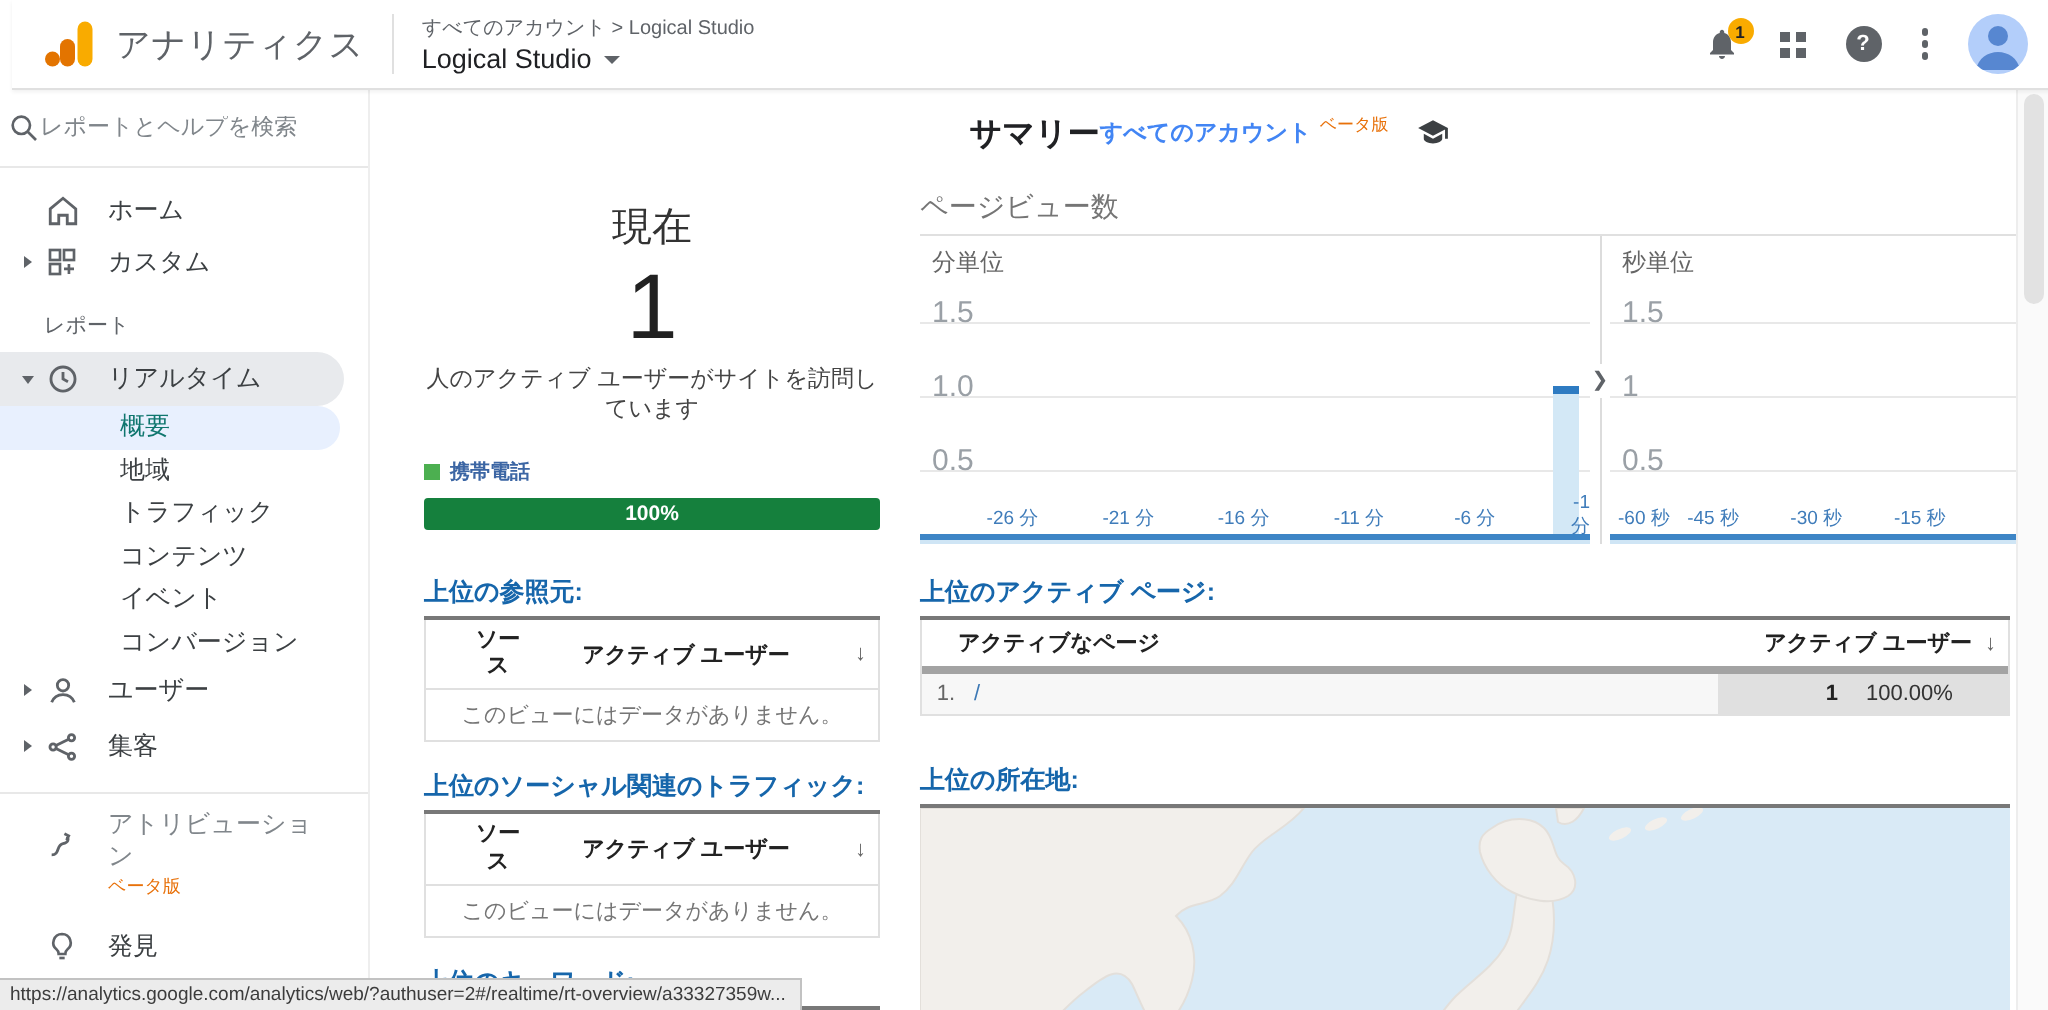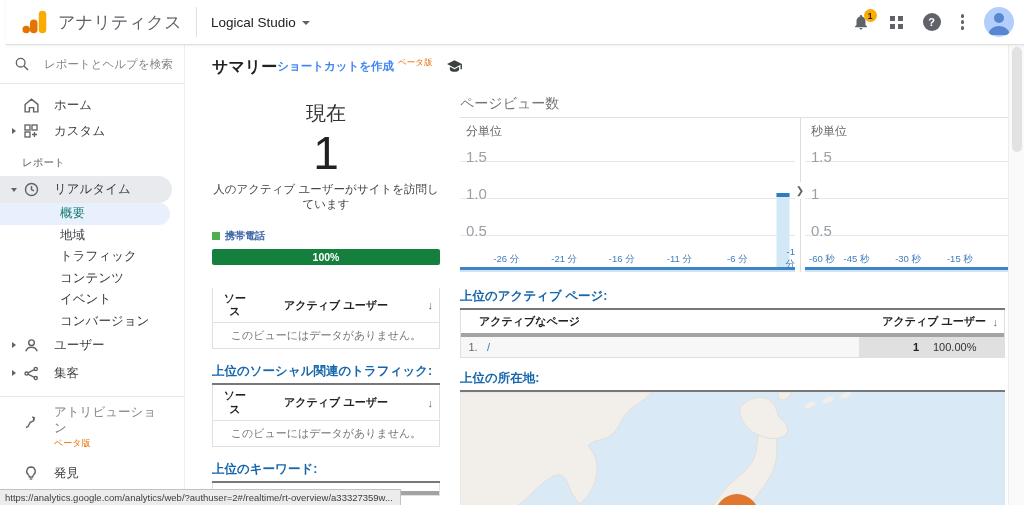--- a/index.html
+++ b/index.html
@@ -27,21 +27,21 @@
   .apps-grid i { width:5px; height:5px; background:#5f6368; display:block; }
   .help-circ { width:18px; height:18px; border-radius:50%; background:#5f6368; color:#fff;
                font-size:11px; font-weight:bold; display:flex; align-items:center; justify-content:center; }
   .dots { display:flex; flex-direction:column; gap:2.5px; }
   .dots i { width:3.5px; height:3.5px; border-radius:50%; background:#5f6368; }
   .avatar { width:30px; height:30px; border-radius:50%; background:#b3cefa; overflow:hidden; }
 
   
   .sidebar { position:absolute; top:45px; left:0; width:185px; bottom:0; background:#fff;
              border-right:1px solid #eee; z-index:10; }
-  .search-row { display:flex; align-items:center; height:38px; padding-left:14px; gap:14px; }
+  .search-row { display:flex; align-items:center; height:38px; padding-left:4px; }
   .search-row input { border:0; outline:0; font-size:11.5px; color:#3c4043; width:130px;
                       font-family:inherit; background:transparent; }
   .search-row input::placeholder { color:#80868b; }
   .side-div { height:1px; background:#e8e8e8; }
   .nav-item { display:flex; align-items:center; height:26px; padding-left:8px; cursor:pointer; color:#3c4043; }
   .exp { width:12px; display:flex; justify-content:center; }
   .exp-r { width:0; height:0; border-top:3.5px solid transparent; border-bottom:3.5px solid transparent;
            border-left:4px solid #5f6368; }
   .exp-d { width:0; height:0; border-left:3.5px solid transparent; border-right:3.5px solid transparent;
            border-top:4px solid #5f6368; }
@@ -52,21 +52,21 @@
   .sub { padding-left:60px; height:21.5px; font-size:12px; }
   .sub-sel { background:#e8f0fe; color:#0f766e; border-radius:0 14px 14px 0; margin-right:14px; }
   .attr-item { align-items:flex-start; height:auto; padding-top:2px; padding-bottom:2px; }
   .attr-lbls { display:flex; flex-direction:column; width:106px; }
   .attr-lbls .nav-lbl { color:#80868b; line-height:1.25; }
   .beta-tag { color:#e8710a; font-size:9px; margin-top:1px; }
 
   
   .main { position:absolute; top:45px; left:185px; right:16px; bottom:0; background:#fff; overflow:hidden; }
   .content-head { position:absolute; top:0; left:0; right:0; height:44px; display:flex;
-                  align-items:center; justify-content:flex-start; padding:0 10px 0 27px; }
+                  align-items:center; justify-content:center; padding:0 10px 0 27px; }
   .page-title { font-size:16px; font-weight:bold; color:#202124; }
   .shortcut { display:flex; align-items:flex-start; gap:4px; }
   .shortcut a { font-size:11.5px; font-weight:bold; color:#4285f4; text-decoration:none; cursor:pointer; }
   .beta-sup { color:#e8710a; font-size:8.5px; margin-top:-2px; }
   .edu-ic { margin-left:10px; margin-top:-1px; }
 
   
   .rt-card { position:absolute; left:27px; top:55px; width:228px; text-align:center; }
   .right-now { font-size:20px; color:#333; }
   .big-count { font-size:46px; color:#212121; line-height:1.15; font-weight:400; }
@@ -103,21 +103,21 @@
   .pv-bar i { display:block; height:4px; background:#2e7bc2; }
 
   
   .col-left { position:absolute; left:27px; top:243px; width:228px; }
   .col-right { position:absolute; left:275px; top:243px; width:545px; }
   .tbl-title { font-size:12.5px; font-weight:bold; color:#1666ab; padding-bottom:3px;
                border-bottom:2px solid #787878; }
   .mini-table { border:1px solid #e0e0e0; border-top:0; font-size:11px; }
   .mt-head { display:flex; align-items:center; padding:4px 6px; border-bottom:1px solid #e0e0e0;
              font-weight:bold; color:#222; background:#fff; }
-  .mt-head .c-src { width:32px; text-align:center; line-height:1.2; word-break:break-all; }
+  .mt-head .c-src { width:32px; text-align:center; line-height:1.2; word-break:break-all; margin-left:14px; }
   .mt-head .c-au { flex:1; text-align:center; }
   .sort-ar { color:#666; font-weight:normal; width:12px; text-align:right; cursor:pointer; }
   .mt-empty { padding:5px 4px; text-align:center; color:#757575; background:#fff; }
   .blk { margin-bottom:15px; }
   .kw-head { display:flex; align-items:center; padding:4px 6px 4px 18px; border-bottom:4px solid #a3a3a3;
              font-weight:bold; color:#222; }
   .kw-head .c1 { flex:1; text-align:left; }
   .data-row { display:flex; align-items:stretch; background:#f7f7f7; }
   .rank { width:24px; text-align:center; color:#666; padding:4px 0; }
   .link-cell { flex:1; color:#3c78b5; padding:4px 2px; cursor:pointer; }
@@ -149,20 +149,21 @@
       <div class="ga-logo">
         <svg width="30" height="30" viewBox="0 0 24 24">
           <rect x="15" y="3" width="6" height="18" rx="3" fill="#F9AB00"></rect>
           <rect x="8" y="10" width="6" height="11" rx="3" fill="#E37400"></rect>
           <circle cx="5" cy="18" r="3" fill="#E37400"></circle>
         </svg>
       </div>
       <span class="product">アナリティクス</span>
       <div class="tb-div"></div>
       <div>
+        <div class="crumb">すべてのアカウント &gt; Logical Studio</div>
         <div class="acct">
           <span>Logical Studio</span>
           <span class="caret-down"></span>
         </div>
       </div>
     </div>
     <div class="tb-right">
       <div class="bell-wrap">
         <span>
           <svg width="18" height="18" viewBox="0 0 24 24" fill="#5f6368">
@@ -324,21 +325,21 @@
         </span>
         <span class="nav-lbl">管理</span>
       </div>
     </div>
   </nav>
 
   <main class="main">
     <div class="content-head">
       <h1 class="page-title">サマリー</h1>
       <div class="shortcut">
-        <a>ショートカットを作成</a>
+        <a>すべてのアカウント</a>
         <span class="beta-sup">ベータ版</span>
         <span class="edu-ic">
           <svg width="17" height="17" viewBox="0 0 24 24" fill="#3c4043">
               <path d="M12 3 1.5 8.5 12 14l8.5-4.5V16h2V8.5z"></path>
               <path d="M5.5 12.5v3.6c0 1.8 2.9 3.3 6.5 3.3s6.5-1.5 6.5-3.3v-3.6L12 16z"></path>
             </svg>
         </span>
       </div>
     </div>
 
@@ -394,20 +395,21 @@
           <span class="xtick" style="left:50.8%">-30 秒</span>
           <span class="xtick" style="left:76.3%">-15 秒</span>
           <div class="axisline"></div>
           <div class="axisunder"></div>
         </div>
       </div>
     </section>
 
     <section class="col-left">
       <div class="blk" style="margin-bottom:14px;">
+        <div class="tbl-title">上位の参照元:</div>
         <div class="mini-table">
           <div class="mt-head">
             <span class="c-src">ソース</span>
             <span class="c-au">アクティブ ユーザー</span>
             <span class="sort-ar">↓</span>
           </div>
           <div class="mt-empty">このビューにはデータがありません。</div>
         </div>
       </div>
 
@@ -430,21 +432,21 @@
             
             
             
           </div>
 
         </div>
       </div>
     </section>
 
     <section class="col-right">
-      <div class="blk" style="margin-bottom:12px;">
+      <div class="blk" style="margin-bottom:24px;">
         <div class="tbl-title">上位のアクティブ ページ:</div>
         <div class="mini-table">
           <div class="kw-head">
             <span class="c1">アクティブなページ</span>
             <span>アクティブ ユーザー</span>
             <span class="sort-ar">↓</span>
           </div>
           <div class="data-row">
             <span class="rank">1.</span>
             <span class="link-cell">/</span>

